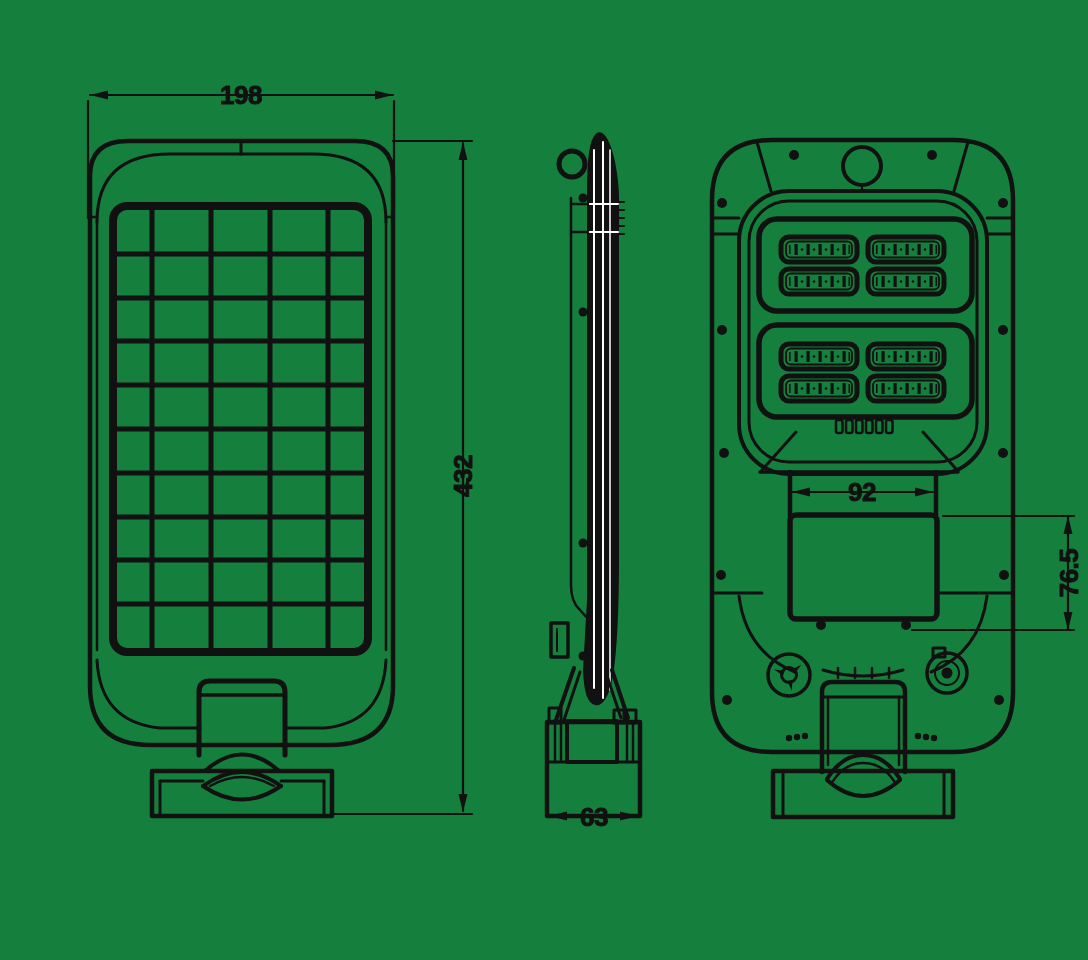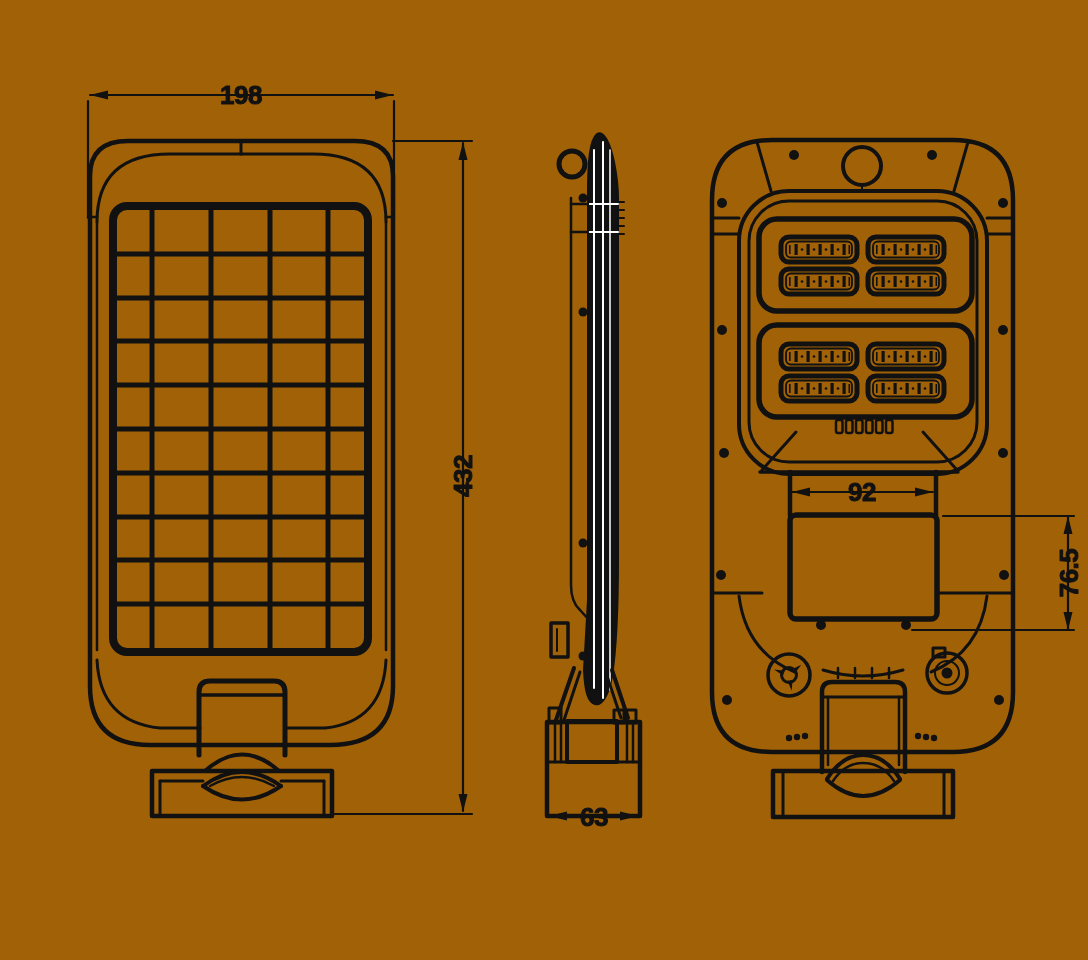--- a/index.html
+++ b/index.html
@@ -1,16 +1,16 @@
 <!DOCTYPE html>
 <html><head>
 <meta charset="utf-8">
 <style>
   html,body{margin:0;padding:0;background:#fff;}
-  .canvas{position:relative;width:1088px;height:960px;background:#a16207;overflow:hidden;}
+  .canvas{position:relative;width:1088px;height:960px;background:#15803d;overflow:hidden;}
   svg{display:block;}
   .dim-text{font-family:"Liberation Sans", sans-serif;font-weight:700;font-size:26px;fill:#111;letter-spacing:-0.5px;}
 </style>
 </head>
 <body>
 
 <div class="canvas">
 <svg width="1088" height="960" viewBox="0 0 1088 960" fill="none" stroke="#111" stroke-linecap="round" stroke-linejoin="round">
 
   <g>

